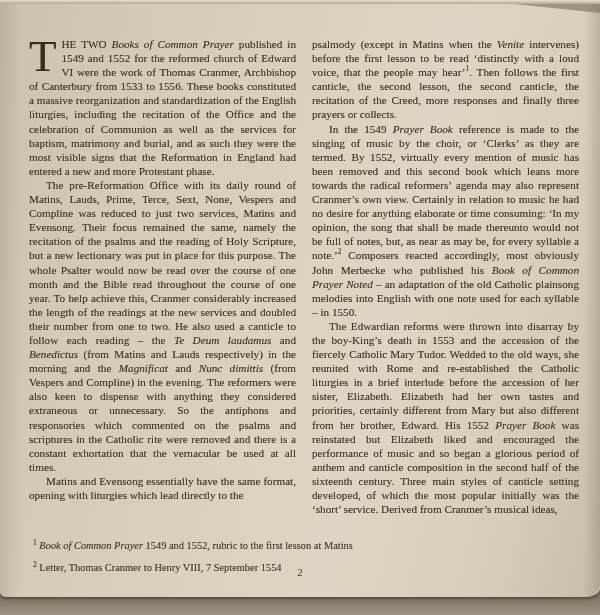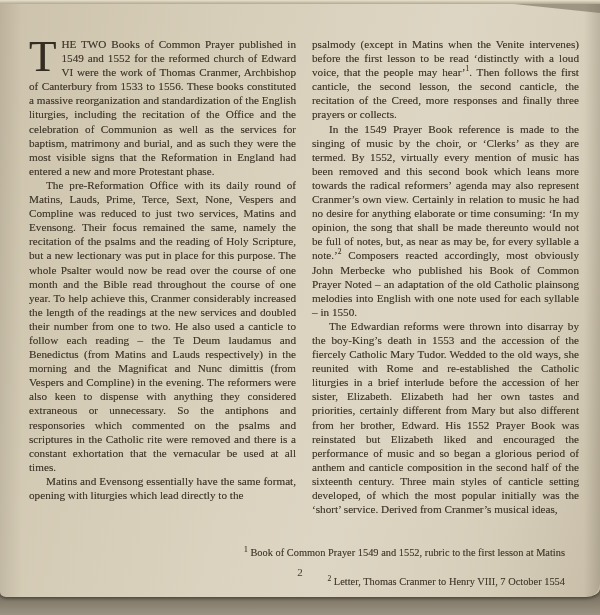--- a/index.html
+++ b/index.html
@@ -43,28 +43,28 @@
     color:#42392c;
     text-shadow:0 0 .5px rgba(66,57,44,.55);
   }
   .col{width:267px;text-align:justify;font-size:11.2px;line-height:14.1px;}
   .para{margin:0;}
   .para.indent{text-indent:17px;}
   .dropcap{
     float:left;font-size:45px;line-height:35px;
     padding:2px 5px 0 0;color:#352d21;
   }
-  .it{}
+  .it{font-style:italic;}
   sup{font-size:7.5px;line-height:0;vertical-align:super;}
   .footnotes{
     position:absolute;left:25px;top:527px;width:555px;
     font-size:10.4px;line-height:13.5px;color:#453c2f;
     text-shadow:0 0 .5px rgba(66,57,44,.5);
   }
-  .footnote{margin:15px;text-align:right;}
+  .footnote{margin:8px;}
   .pagenum{
     position:absolute;left:0;top:562px;width:600px;
     text-align:center;font-size:11px;color:#453c2f;
   }
 </style>
 </head>
 <body>
 
 <div class="photo">
   <div class="surface"></div>
@@ -77,20 +77,20 @@
           <p class="para indent"><span>Matins and Evensong essentially have the same format, opening with liturgies which lead directly to the</span></p>
         </div>
       <div class="col">
           <p class="para"><span>psalmody (except in Matins when the </span><span class="it">Venite</span><span> intervenes) before the first lesson to be read ‘distinctly with a loud voice, that the people may hear’</span><sup>1</sup><span>. Then follows the first canticle, the second lesson, the second canticle, the recitation of the Creed, more responses and finally three prayers or collects.</span></p>
           <p class="para indent"><span>In the 1549 </span><span class="it">Prayer Book</span><span> reference is made to the singing of music by the choir, or ‘Clerks’ as they are termed. By 1552, virtually every mention of music has been removed and this second book which leans more towards the radical reformers’ agenda may also represent Cranmer’s own view. Certainly in relation to music he had no desire for anything elaborate or time consuming: ‘In my opinion, the song that shall be made thereunto would not be full of notes, but, as near as may be, for every syllable a note.’</span><sup>2</sup><span> Composers reacted accordingly, most obviously John Merbecke who published his </span><span class="it">Book of Common Prayer Noted</span><span> – an adaptation of the old Catholic plainsong melodies into English with one note used for each syllable – in 1550.</span></p>
           <p class="para indent"><span>The Edwardian reforms were thrown into disarray by the boy-King’s death in 1553 and the accession of the fiercely Catholic Mary Tudor. Wedded to the old ways, she reunited with Rome and re-established the Catholic liturgies in a brief interlude before the accession of her sister, Elizabeth. Elizabeth had her own tastes and priorities, certainly different from Mary but also different from her brother, Edward. His 1552 </span><span class="it">Prayer Book</span><span> was reinstated but Elizabeth liked and encouraged the performance of music and so began a glorious period of anthem and canticle composition in the second half of the sixteenth century. Three main styles of canticle setting developed, of which the most popular initially was the ‘short’ service. Derived from Cranmer’s musical ideas,</span></p>
         </div>
     </div>
     <div class="footnotes">
         <div class="footnote"><sup>1</sup> <span class="it">Book of Common Prayer</span><span> 1549 and 1552, rubric to the first lesson at Matins</span></div>
-        <div class="footnote"><sup>2</sup> <span>Letter, Thomas Cranmer to Henry VIII, 7 October 1554</span></div>
+        <div class="footnote"><sup>2</sup> <span>Letter, Thomas Cranmer to Henry VIII, 7 September 1554</span></div>
       </div>
     <div class="pagenum">2</div>
     <div class="right-shade"></div>
   </div>
   <div class="page-top-edge"></div>
   <div class="corner-shade"></div>
 </div>
 
 </body></html>

